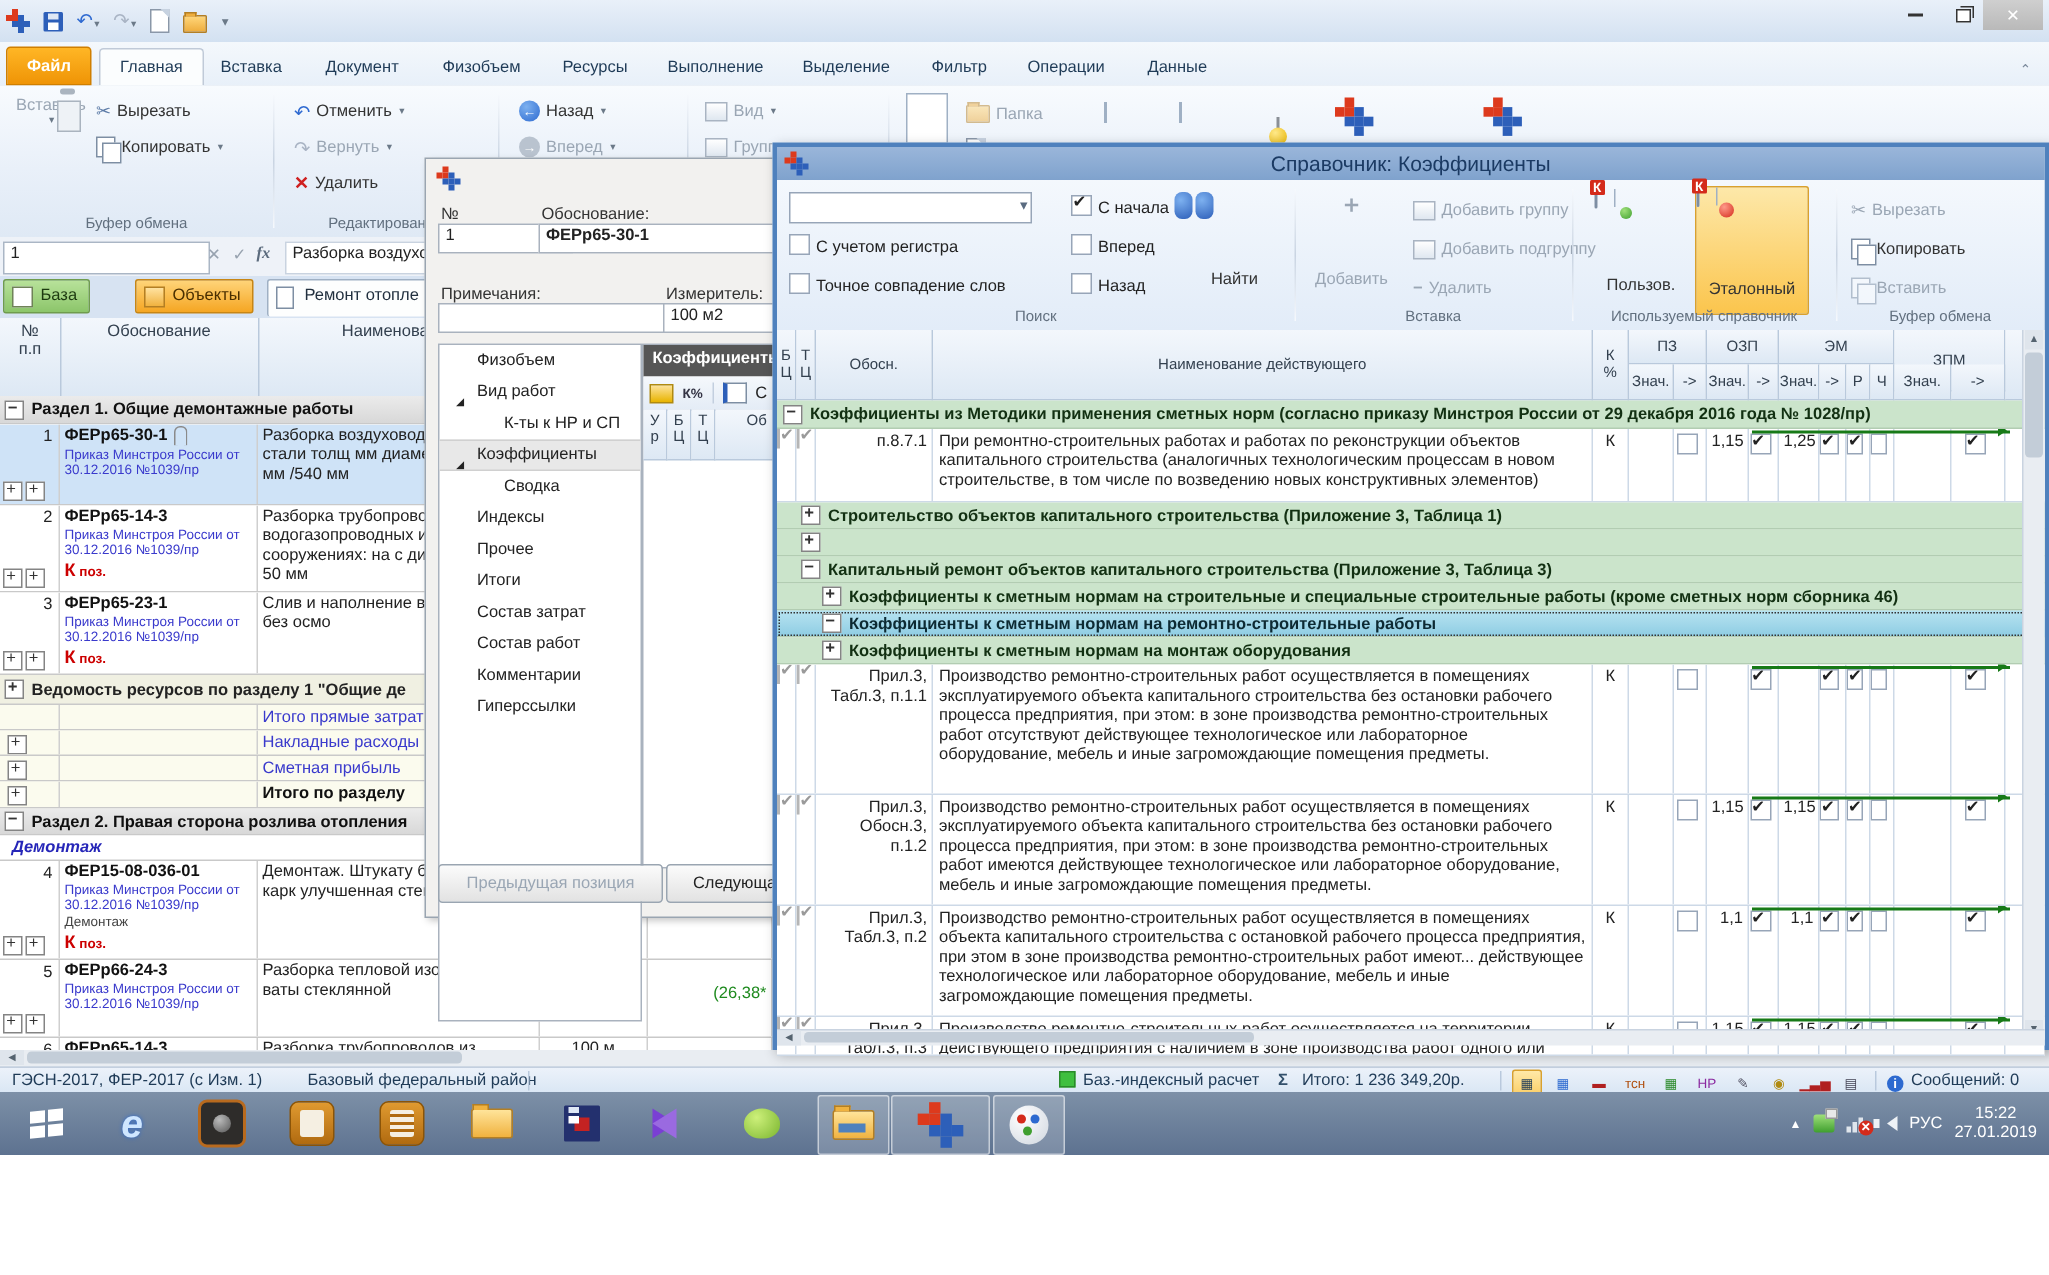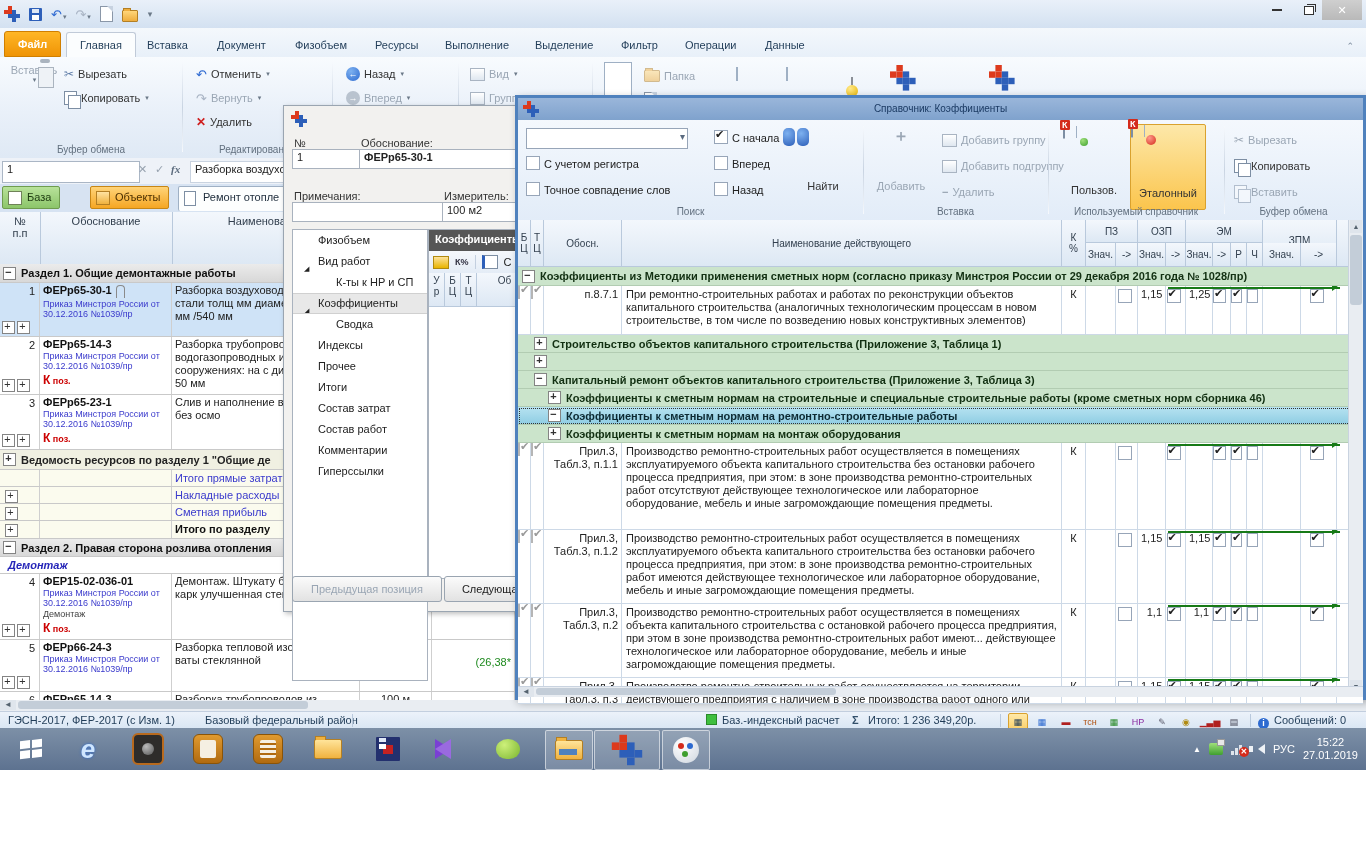--- a/index.html
+++ b/index.html
@@ -125,21 +125,21 @@
   .ppanelhead{position:absolute;left:0;right:0;top:0;height:21px;background:#565656;color:#fff;font-weight:bold;padding:3px 0 0 6px;box-sizing:border-box;overflow:hidden;white-space:nowrap}
   .ptools{position:absolute;left:0;right:0;top:21px;height:22px;background:linear-gradient(#f5f8fc,#e4ecf6);border-bottom:1px solid #c3cfdf;display:flex;align-items:center;gap:6px;padding-left:4px}
   .pcolh{position:absolute;top:43px;height:34px;background:linear-gradient(#f3f7fc,#dde8f4);border-right:1px solid #b9c9dc;border-bottom:1px solid #b9c9dc;text-align:center;font-size:10px;color:#33404f;box-sizing:border-box;padding-top:2px}
   .pbtn{position:absolute;top:470px;height:24px;background:linear-gradient(#fbfbfb,#e2e2e2);border:1px solid #9aa5b1;border-radius:3px;text-align:center;line-height:24px;overflow:hidden;white-space:nowrap}
   .pbtn.dis{color:#9aa6b4}
   .kpct{font-size:9px;color:#334;font-weight:bold}
   .stampico{width:14px;height:11px;background:linear-gradient(#fde29a,#e8b400);border:1px solid #b08a10}
   .bookmini{width:12px;height:12px;background:#fff;border:1px solid #7d8ea3;border-left:3px solid #2d5fb9}
   
   .rdlg{left:515px;top:95px;width:851px;height:605px;background:#eef3fa;border:3px solid #4f81bd;box-sizing:border-box;box-shadow:3px 3px 8px rgba(0,0,0,.3)}
-  .rtitle{position:absolute;left:0;right:0;top:0;height:22px;background:linear-gradient(#9ab6da,#7fa2cd);color:#1b3a63;text-align:center;line-height:22px;font-size:10px}
+  .rtitle{position:absolute;left:0;right:0;top:0;height:22px;background:linear-gradient(#9ab6da,#7fa2cd);color:#1b3a63;text-align:center;line-height:22px;font-size:14px}
   .rtb{position:absolute;left:0;right:0;top:22px;height:100px;background:linear-gradient(#f4f8fd,#e2ecf8);border-bottom:1px solid #c3cfdf}
   .cbx{display:inline-block;width:12px;height:12px;background:#fff;border:1px solid #97a5b8;position:relative;vertical-align:-2px;margin-right:4px}
   .cbx.on::after{content:"✔";position:absolute;left:0px;top:-3px;font-size:11px;color:#222}
   .combo{position:absolute;left:8px;top:8px;width:160px;height:19px;background:#fff;border:1px solid #97a5b8}
   .combo::after{content:"▾";position:absolute;right:2px;top:2px;color:#5a6b80;font-size:10px}
   .binoc{position:relative;width:30px;height:22px;margin:0 auto}
   .binoc::before,.binoc::after{content:"";position:absolute;top:2px;width:12px;height:18px;border-radius:5px;background:radial-gradient(circle at 35% 30%,#7db1f0,#2d5fb9)}
   .binoc::before{left:1px}.binoc::after{right:1px}
   .book{width:26px;height:24px;position:relative;margin:0 auto;background:#fff;border:1px solid #7d8ea3;border-radius:1px}
   .book::before{content:"К";position:absolute;left:-4px;top:-6px;background:#d42b1b;color:#fff;font-size:9px;font-weight:bold;padding:0 2px;border-radius:1px}
@@ -432,21 +432,21 @@
   <div class="lrow demrow" style="height:16px">Демонтаж</div>
 
   <div class="lrow" style="height:65px">
     <div class="lc" style="left:0;width:40px">
         <span class="rownum">4</span>
         <span class="expboxes">
           <i class="ebox"></i>
           <i class="ebox"></i>
         </span>
       </div>
-    <div class="lc" style="left:40px;width:132px"><span class="codeb">ФЕР15-02-036-01</span><div class="order">Приказ Минстроя России от 30.12.2016 №1039/пр</div><div class="extra">Демонтаж</div><div class="kpos">К поз.</div></div>
+    <div class="lc" style="left:40px;width:132px"><span class="codeb">ФЕР15-08-036-01</span><div class="order">Приказ Минстроя России от 30.12.2016 №1039/пр</div><div class="extra">Демонтаж</div><div class="kpos">К поз.</div></div>
     <div class="lc" style="left:172px;width:188px;line-height:13px">Демонтаж. Штукату без устройства карк улучшенная стен</div>
     <div class="lc" style="left:360px;width:72px"></div>
     <div class="lc" style="left:432px;width:83px"></div>
   </div>
 
   <div class="lrow" style="height:51px">
     <div class="lc" style="left:0;width:40px">
         <span class="rownum">5</span>
         <span class="expboxes">
           <i class="ebox"></i>
@@ -732,21 +732,21 @@
       <div class="rc rv" style="left:745px;width:38px"></div>
       <div class="rc rcb" style="left:783px;width:36px">
           <span class="cbx on"></span>
         </div>
       <div class="gline"></div>
     </div>
 
     <div class="rrow" style="height:73px">
       <div class="rc" style="left:0;width:13px"><span class="gchk"></span></div>
       <div class="rc" style="left:13px;width:13px"><span class="gchk"></span></div>
-      <div class="rc rjust" style="left:26px;width:78px">Прил.3, Табл.3, п.1.2</div>
+      <div class="rc rjust" style="left:26px;width:78px">Прил.3, Обосн.3, п.1.2</div>
       <div class="rc rname" style="left:104px;width:440px">Производство ремонтно-строительных работ осуществляется в помещениях эксплуатируемого объекта капитального строительства без остановки рабочего процесса предприятия, при этом: в зоне производства ремонтно-строительных работ имеются действующее технологическое или лабораторное оборудование, мебель и иные загромождающие помещения предметы.</div>
       <div class="rc rk" style="left:544px;width:24px">К</div>
       <div class="rc rv" style="left:568px;width:30px"></div>
       <div class="rc rcb" style="left:598px;width:22px">
           <span class="cbx"></span>
         </div>
       <div class="rc rv" style="left:620px;width:28px">1,15</div>
       <div class="rc rcb" style="left:648px;width:20px">
           <span class="cbx on"></span>
         </div>

